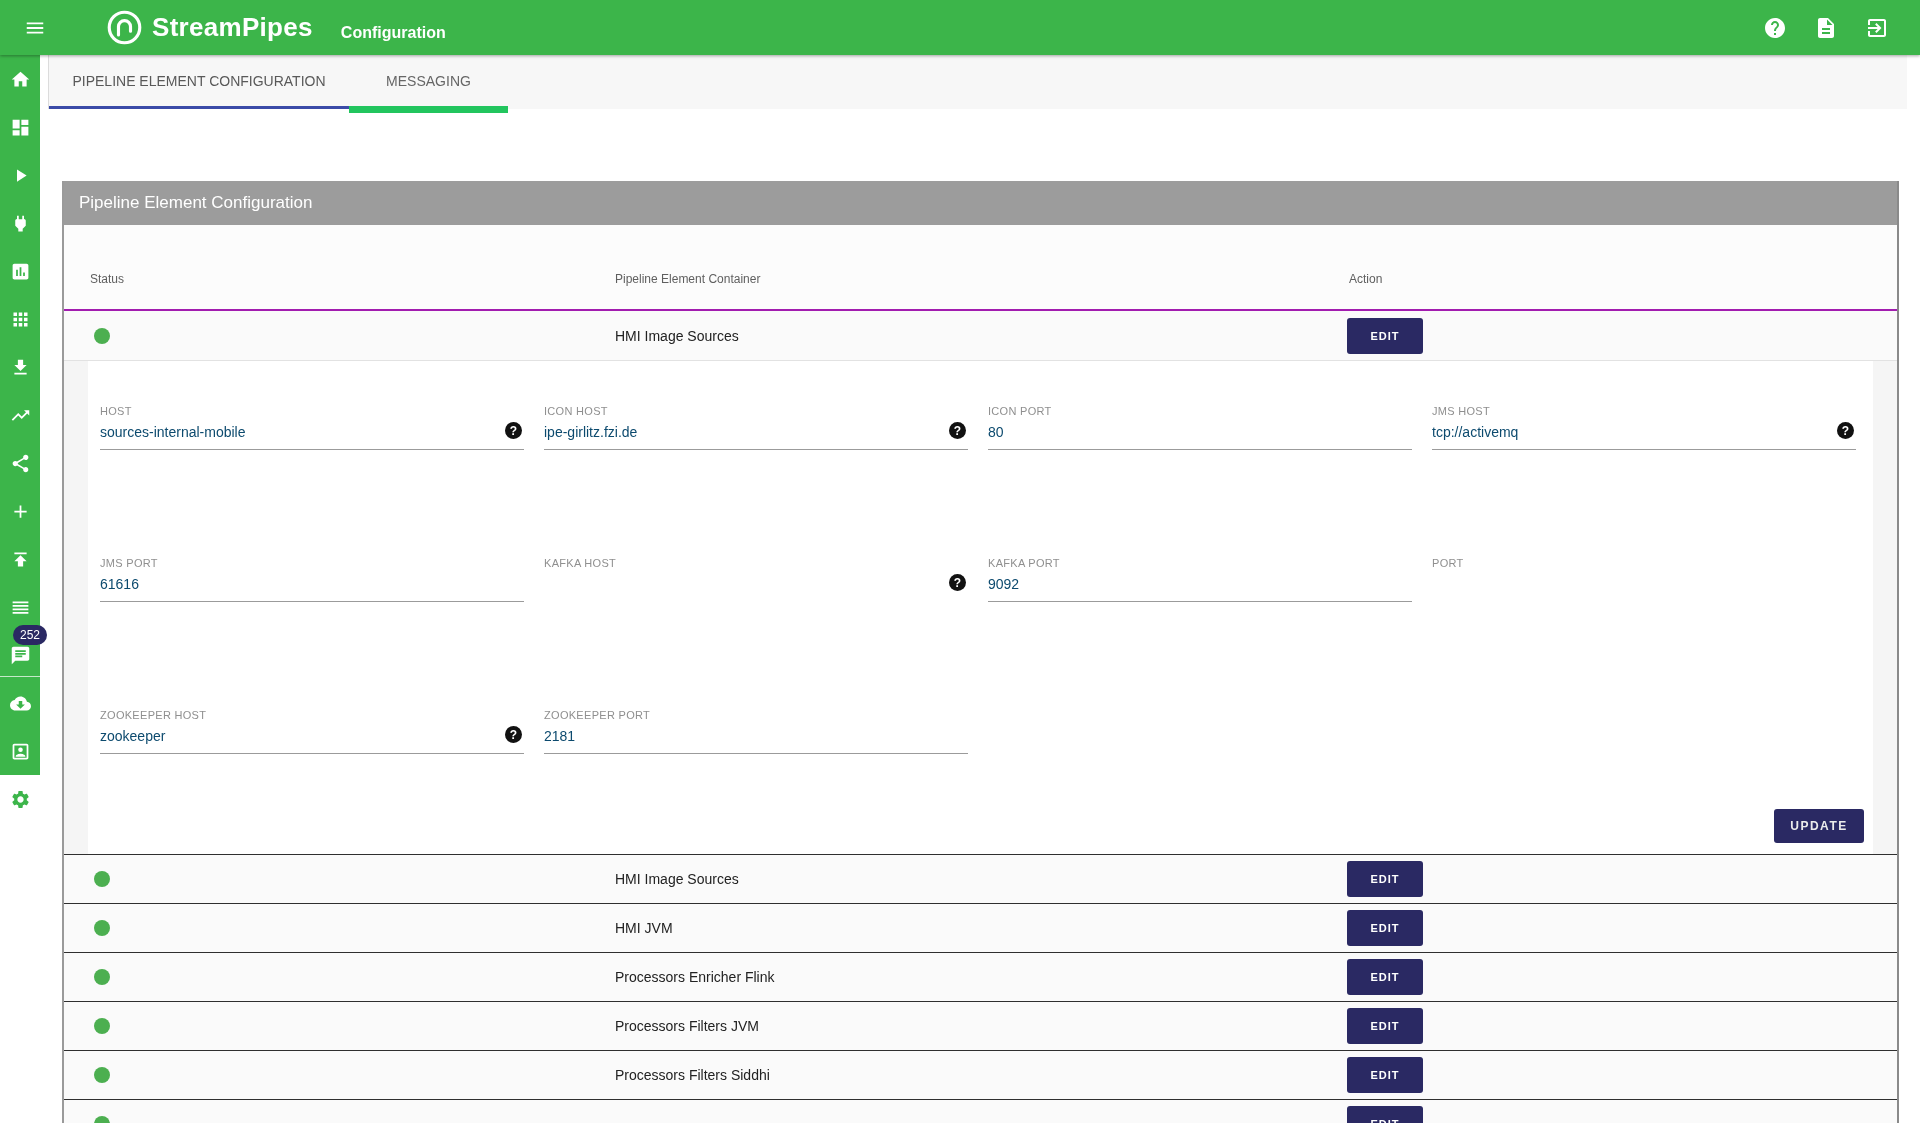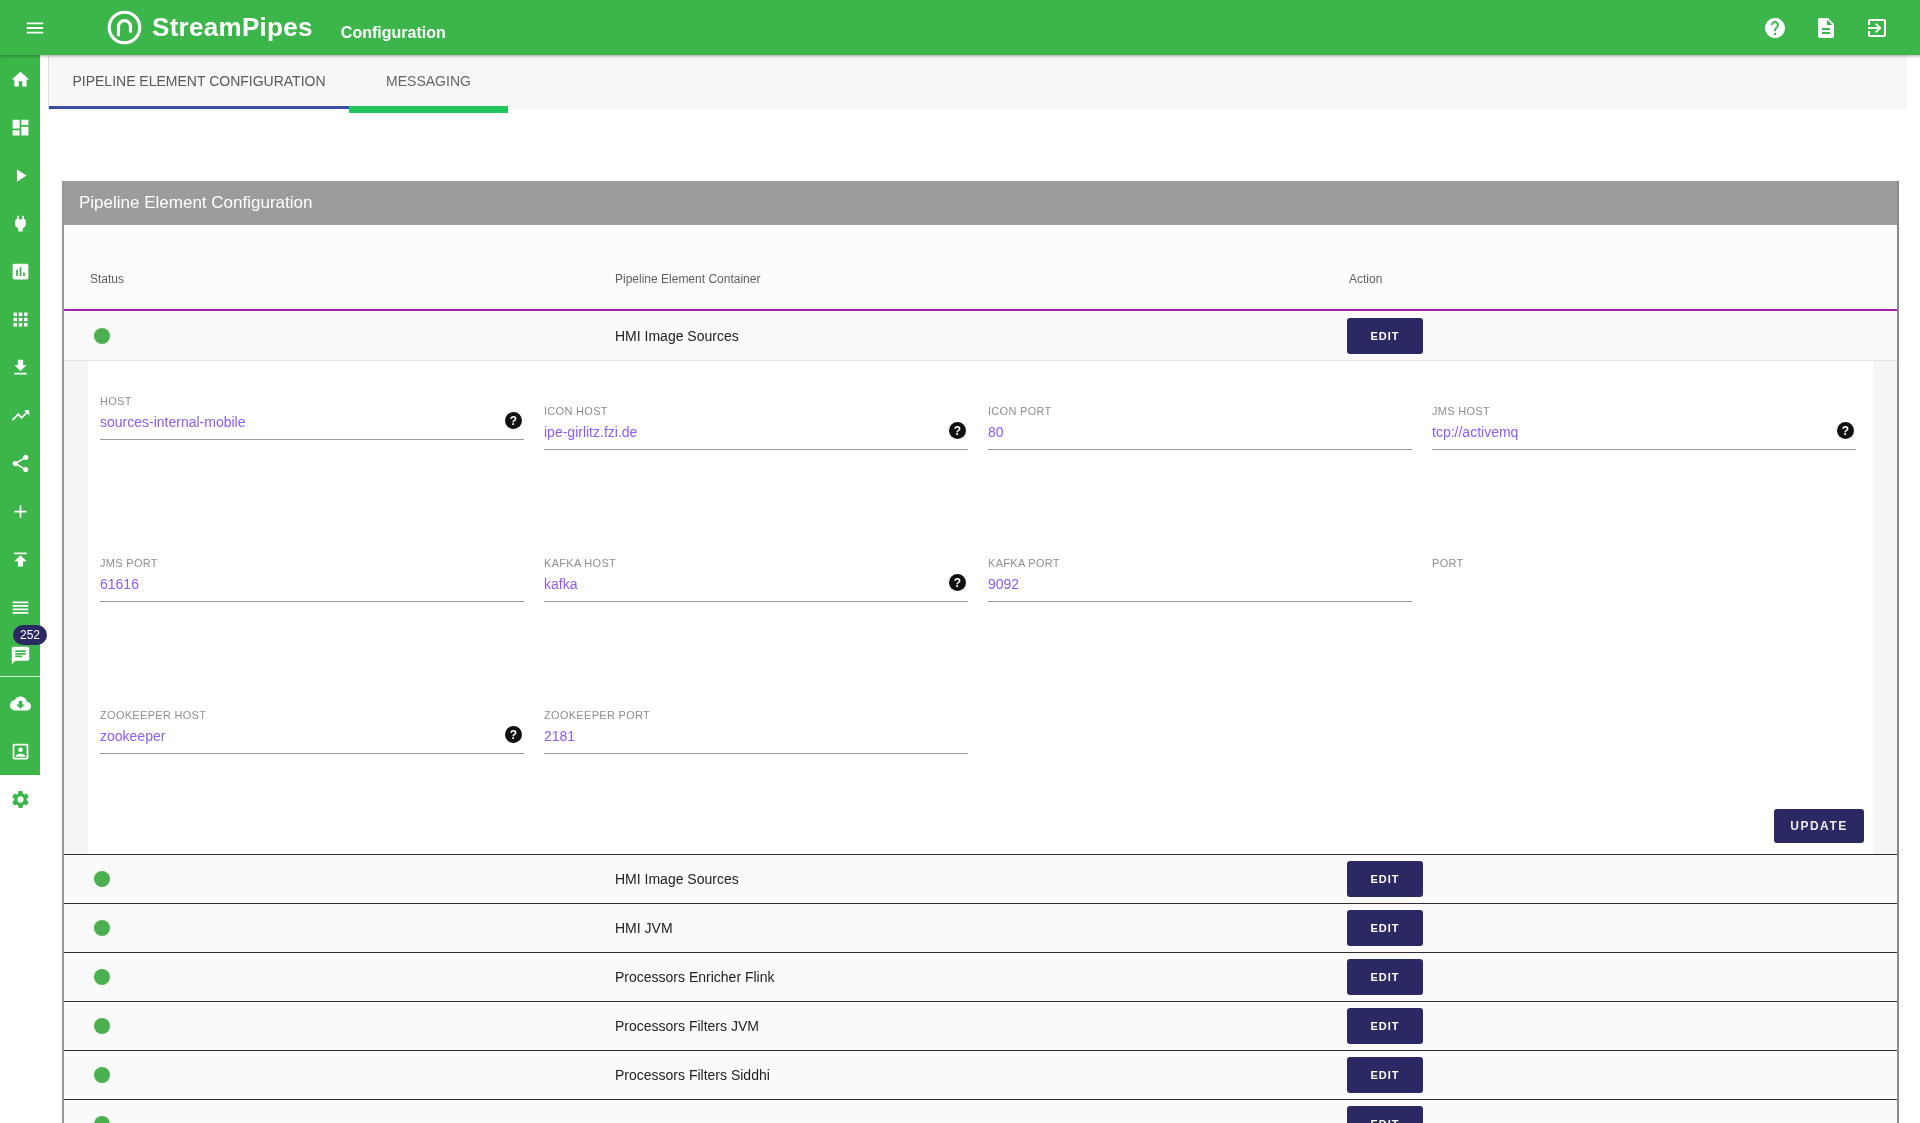--- a/index.html
+++ b/index.html
@@ -54,24 +54,24 @@
   .rname{position:absolute;left:551px;top:50%;transform:translateY(-50%);font-size:14px;color:#222;white-space:nowrap;}
   .edit-btn{position:absolute;left:1283px;top:50%;transform:translateY(-50%);width:76px;height:36px;
             background:#2A2963;color:#fff;font-size:11px;font-weight:700;letter-spacing:1px;
             border:none;border-radius:3px;cursor:pointer;font-family:"Liberation Sans",sans-serif;}
 
   .expand-wrap{height:494px;background:#f5f5f5;border-bottom:1px solid #2f2f2f;padding:0 24px;box-sizing:border-box;}
   .card{position:relative;width:100%;height:100%;background:#fff;}
   .field{position:absolute;width:424px;}
   .field label{display:block;font-size:11px;color:#8f8f8f;letter-spacing:.3px;margin-bottom:1px;}
   .field input{width:100%;box-sizing:border-box;border:0;border-bottom:1px solid #9b9b9b;background:transparent;
-               font-family:"Liberation Sans",sans-serif;font-size:14px;color:#8b5cf6;padding:6px 0 9px;outline:none;}
+               font-family:"Liberation Sans",sans-serif;font-size:14px;color:#0c4a6e;padding:6px 0 9px;outline:none;}
   .help{position:absolute;right:2px;top:17px;width:17px;height:17px;border-radius:50%;background:#111;color:#fff;
         font-size:12px;font-weight:700;display:flex;align-items:center;justify-content:center;cursor:pointer;}
-  .f0{left:12px;top:34px;}   .f1{left:456px;top:44px;}  .f2{left:900px;top:44px;}  .f3{left:1344px;top:44px;}
+  .f0{left:12px;top:44px;}   .f1{left:456px;top:44px;}  .f2{left:900px;top:44px;}  .f3{left:1344px;top:44px;}
   .f4{left:12px;top:196px;}  .f5{left:456px;top:196px;} .f6{left:900px;top:196px;} .f7{left:1344px;top:196px;}
   .f8{left:12px;top:348px;}  .f9{left:456px;top:348px;}
   .update-btn{position:absolute;right:9px;top:448px;width:90px;height:34px;background:#2A2963;color:#ececec;
               font-size:12px;font-weight:700;letter-spacing:1.5px;border:none;border-radius:3px;cursor:pointer;
               font-family:"Liberation Sans",sans-serif;}
 </style>
 </head>
 <body>
 
 <div class="app">
@@ -242,21 +242,20 @@
             <label>JMS HOST</label>
             <input value="tcp://activemq" style="">
             <span class="help">?</span>
           </div>
           <div class="field f4">
             <label>JMS PORT</label>
             <input value="61616" style="">
           </div>
           <div class="field f5">
             <label>KAFKA HOST</label>
-            <input value="kafka" style="">
             <span class="help">?</span>
           </div>
           <div class="field f6">
             <label>KAFKA PORT</label>
             <input value="9092" style="">
           </div>
           <div class="field f7">
             <label>PORT</label>
           </div>
           <div class="field f8">

